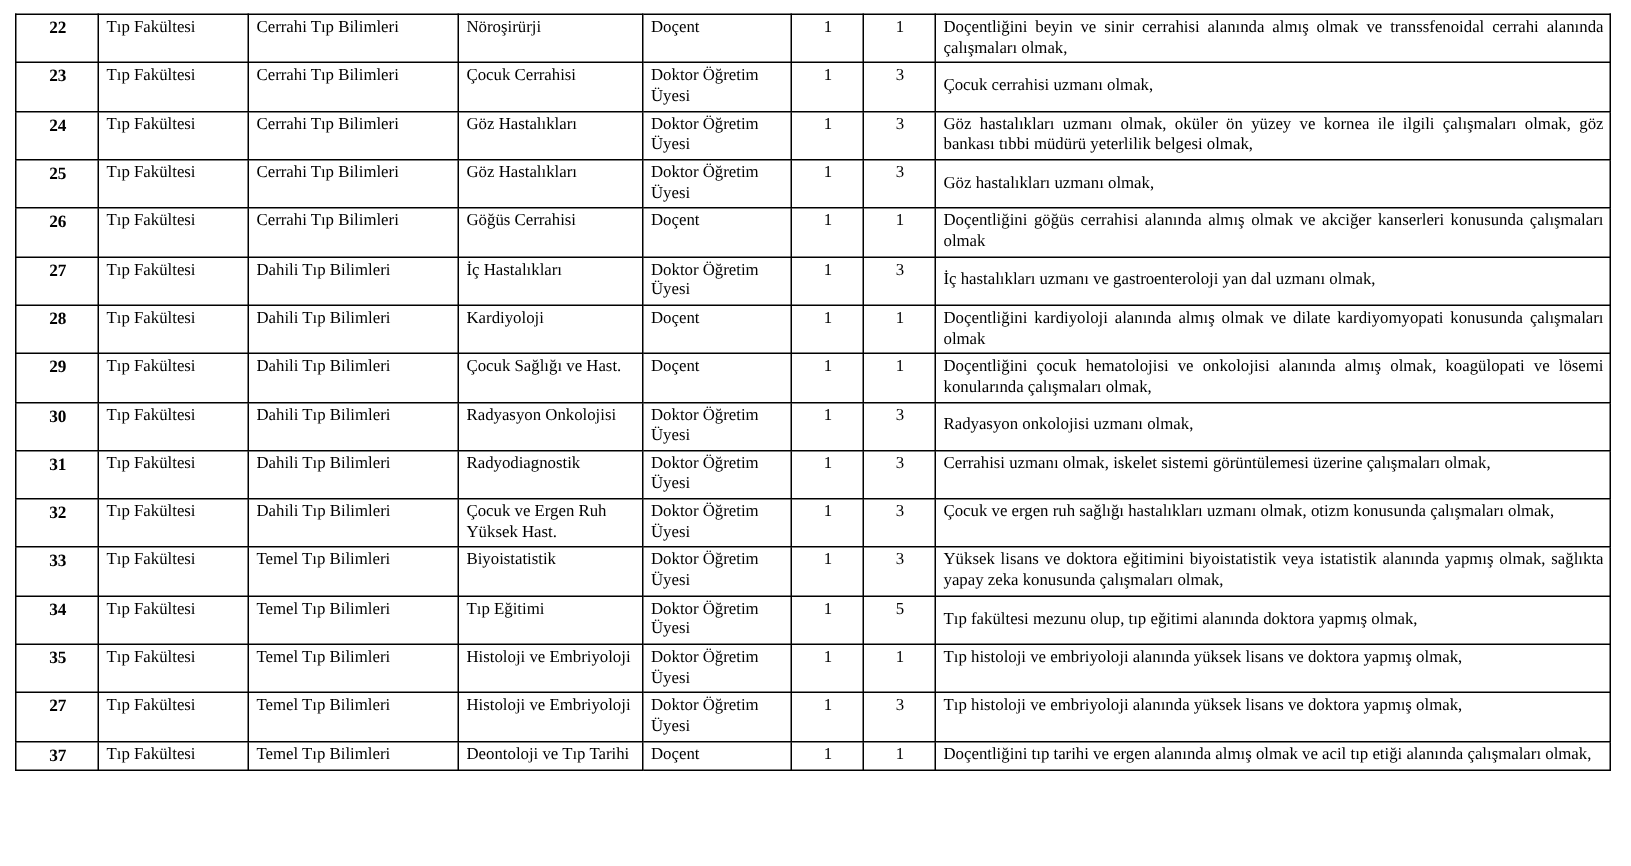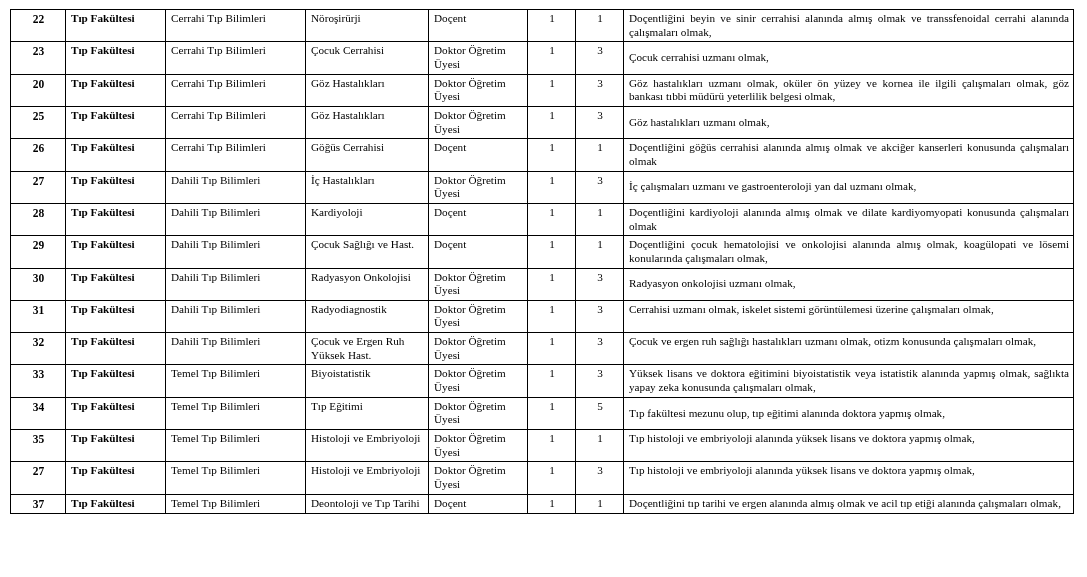--- a/index.html
+++ b/index.html
@@ -36,21 +36,21 @@
   }
   td.c-no {
     width: 55px;
     text-align: center;
     vertical-align: middle;
     font-weight: bold;
     font-size: 11.5px;
     padding-left: 0;
     padding-right: 0;
   }
-  td.c-faculty  { width: 100px; font-weight: bold; }
+  td.c-faculty  { width: 100px; }
   td.c-dept     { width: 140px; }
   td.c-field    { width: 123px; }
   td.c-title    { width: 99px; }
   td.c-qty {
     width: 48px;
     text-align: center;
     vertical-align: middle;
   }
   td.c-grade {
     width: 48px;
@@ -121,21 +121,21 @@
           </td>
           <td class="c-grade">
             <span class="cell-text">3</span>
           </td>
           <td class="c-desc single">
             <span class="cell-text">Çocuk cerrahisi uzmanı olmak,</span>
           </td>
         </tr>
         <tr>
           <td class="c-no">
-            <span class="cell-text">20</span>
+            <span class="cell-text">24</span>
           </td>
           <td class="c-faculty">
             <span class="cell-text">Tıp Fakültesi</span>
           </td>
           <td class="c-dept">
             <span class="cell-text">Cerrahi Tıp Bilimleri</span>
           </td>
           <td class="c-field">
             <span class="cell-text">Göz Hastalıkları</span>
           </td>
@@ -220,21 +220,21 @@
           <td class="c-title">
             <span class="cell-text">Doktor Öğretim Üyesi</span>
           </td>
           <td class="c-qty">
             <span class="cell-text">1</span>
           </td>
           <td class="c-grade">
             <span class="cell-text">3</span>
           </td>
           <td class="c-desc single">
-            <span class="cell-text">İç çalışmaları uzmanı ve gastroenteroloji yan dal uzmanı olmak,</span>
+            <span class="cell-text">İç hastalıkları uzmanı ve gastroenteroloji yan dal uzmanı olmak,</span>
           </td>
         </tr>
         <tr>
           <td class="c-no">
             <span class="cell-text">28</span>
           </td>
           <td class="c-faculty">
             <span class="cell-text">Tıp Fakültesi</span>
           </td>
           <td class="c-dept">

